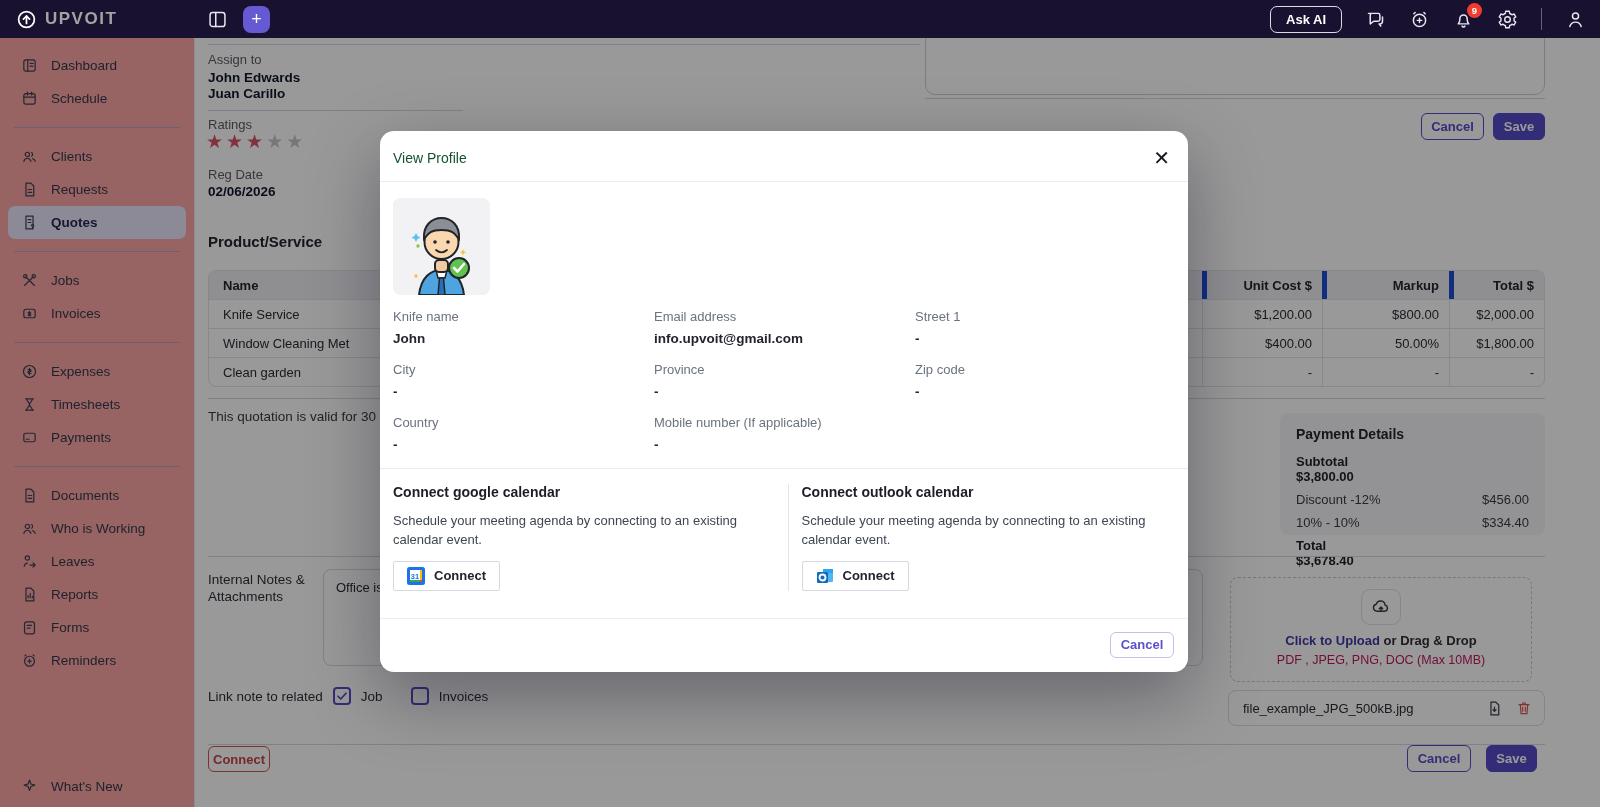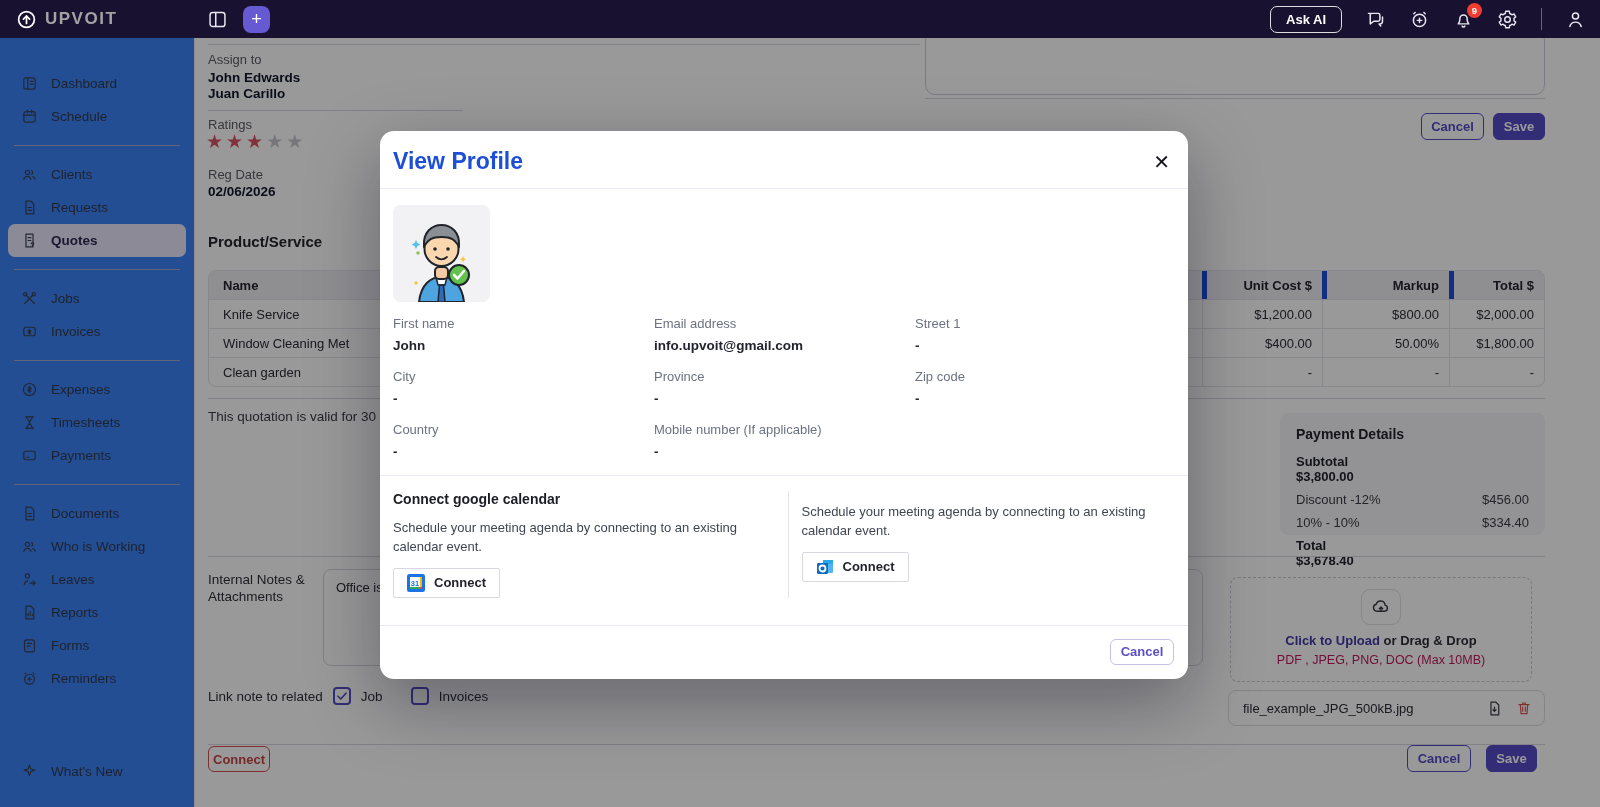--- a/index.html
+++ b/index.html
@@ -20,29 +20,29 @@
   .tb-right { position:absolute; right:14px; top:0; height:38px; display:flex; align-items:center; gap:23px; }
   .askai-btn { border:1px solid rgba(255,255,255,.85); border-radius:7px; padding:5px 15px;
     font-size:13px; font-weight:bold; color:#fff; background:transparent; cursor:pointer; }
   .bell-wrap { position:relative; }
   .badge { position:absolute; top:-6px; right:-8px; min-width:15px; height:15px; border-radius:8px;
     background:#EF3B30; color:#fff; font-size:9.5px; font-weight:bold; display:flex;
     align-items:center; justify-content:center; padding:0 3px; }
   .tb-divider { width:1px; height:22px; background:rgba(255,255,255,.35); }
 
   
-  .sidebar { position:absolute; top:38px; left:0; width:195px; height:769px; background:#3b82f6;
-    border-right:1px solid #ecebf2; z-index:1; padding-top:29px; }
+  .sidebar { position:absolute; top:38px; left:0; width:195px; height:769px; background:#fca5a5;
+    border-right:1px solid #ecebf2; z-index:1; padding-top:11px; }
   .side-item { height:33px; display:flex; align-items:center; gap:13px; padding-left:21px;
     font-size:13.5px; color:#333a4d; cursor:pointer; }
   .side-item svg { width:17px; height:17px; color:#3c4254; flex:0 0 17px; }
   .side-item.active { margin:0 8px; padding-left:13px; background:#EAE6FB; border-radius:7px;
     color:#2c2753; font-weight:bold; }
   .side-divider { height:1px; background:#A9A5CC; margin:12px 14px; }
-  .side-footer { position:absolute; left:0; bottom:19px; width:100%; }
+  .side-footer { position:absolute; left:0; bottom:4px; width:100%; }
 
   
   .main { position:absolute; top:38px; left:195px; width:1405px; height:769px; background:#fff; z-index:1; }
   .abs { position:absolute; }
   .lbl { font-size:13px; color:#5b5b66; }
   .val { font-size:13.5px; font-weight:bold; color:#0f172a; }
   .hdiv { height:1px; background:#D9D8E2; }
 
   .top-box { left:730px; top:-8px; width:620px; height:65px; border:1px solid #CFCEDE; border-radius:10px; background:#fff; }
   .btn { border-radius:6px; font-size:13px; font-weight:bold; display:flex; align-items:center;
@@ -88,21 +88,21 @@
   .cb { width:18px; height:18px; border:2px solid #564CC9; border-radius:4px; background:#fff;
     display:inline-flex; align-items:center; justify-content:center; cursor:pointer; }
   .cb svg { width:12px; height:12px; color:#564CC9; display:none; }
   .cb.checked svg { display:block; }
 
   
   .overlay { position:absolute; inset:0; background:rgba(0,0,0,.40); z-index:40; }
   .modal { position:absolute; left:380px; top:131px; width:808px; background:#fff; border-radius:14px;
     z-index:60; box-shadow:0 24px 70px rgba(10,8,30,.35); }
   .m-head { display:flex; align-items:center; justify-content:space-between; padding:17px 18px 13px 13px; }
-  .m-title { font-size:23px; font-weight:bold; color:#1d4ed8; }
+  .m-title { font-size:14px; font-weight:normal; color:#14532d; }
   .m-close { font-size:20px; font-weight:bold; color:#15151d; cursor:pointer; line-height:1; }
   .m-div { height:1px; background:#ECEAF3; }
   .m-body { padding:16px 14px 0 13px; }
   .avatar { width:97px; height:97px; border-radius:8px; background:#F2F2F4; margin-bottom:14px; overflow:hidden; }
   .fields { display:grid; grid-template-columns:261px 261px 1fr; }
   .f-label { font-size:13px; color:#6B7280; margin-bottom:7px; }
   .f-value { font-size:13.5px; font-weight:bold; color:#24242E; margin-bottom:16px; }
   .cal-wrap { display:flex; padding:15px 14px 27px 13px; }
   .cal-col { flex:1; }
   .cal-col.left { padding-right:22px; border-right:1px solid #E5E3EE; }
@@ -442,21 +442,21 @@
           <path d="M61 70l3.5 3.5L71 66" stroke="#fff" stroke-width="2.6" fill="none" stroke-linecap="round" stroke-linejoin="round"></path>
           <path d="M23 35l1.5 3 3 1.5-3 1.5-1.5 3-1.5-3-3-1.5 3-1.5z" fill="#57c2f0"></path>
           <path d="M70 51l1 2.2 2.2 1-2.2 1-1 2.2-1-2.2-2.2-1 2.2-1z" fill="#f6c444"></path>
           <circle cx="25" cy="48" r="1.7" fill="#8bc34a"></circle>
             <circle cx="23" cy="78" r="1.7" fill="#f6c444"></circle>
         </svg>
       </div>
 
       <div class="fields">
         <div>
-            <div class="f-label">First name</div>
+            <div class="f-label">Knife name</div>
             <div class="f-value">John</div>
           </div>
         <div>
             <div class="f-label">Email address</div>
             <div class="f-value">info.upvoit@gmail.com</div>
           </div>
         <div>
             <div class="f-label">Street 1</div>
             <div class="f-value">-</div>
           </div>
@@ -495,20 +495,21 @@
               <rect x="3" y="3" width="12" height="12" fill="#fff"></rect>
               <rect x="3" y="13" width="12" height="2" fill="#34A853"></rect>
               <rect x="13" y="3" width="2" height="12" fill="#FBBC04"></rect>
               <rect x="13" y="13" width="2" height="2" fill="#EA4335"></rect>
               <text x="8" y="11.6" font-size="7.5" font-weight="bold" fill="#1A73E8" text-anchor="middle" font-family="Liberation Sans, sans-serif">31</text>
             </svg>
           <span>Connect</span>
         </button>
       </div>
       <div class="cal-col right">
+        <div class="cal-title">Connect outlook calendar</div>
         <div class="cal-desc">Schedule your meeting agenda by connecting to an existing calendar event.</div>
         <button class="connect-btn">
           <svg viewBox="0 0 18 18">
               <rect x="7" y="2" width="10" height="13" rx="1" fill="#50B5F0"></rect>
               <rect x="7" y="2" width="10" height="4" fill="#28A8EA"></rect>
               <rect x="1" y="5" width="11" height="11" rx="1.2" fill="#0F6CBD"></rect>
               <circle cx="6.5" cy="10.5" r="3" fill="none" stroke="#fff" stroke-width="1.8"></circle>
             </svg>
           <span>Connect</span>
         </button>

